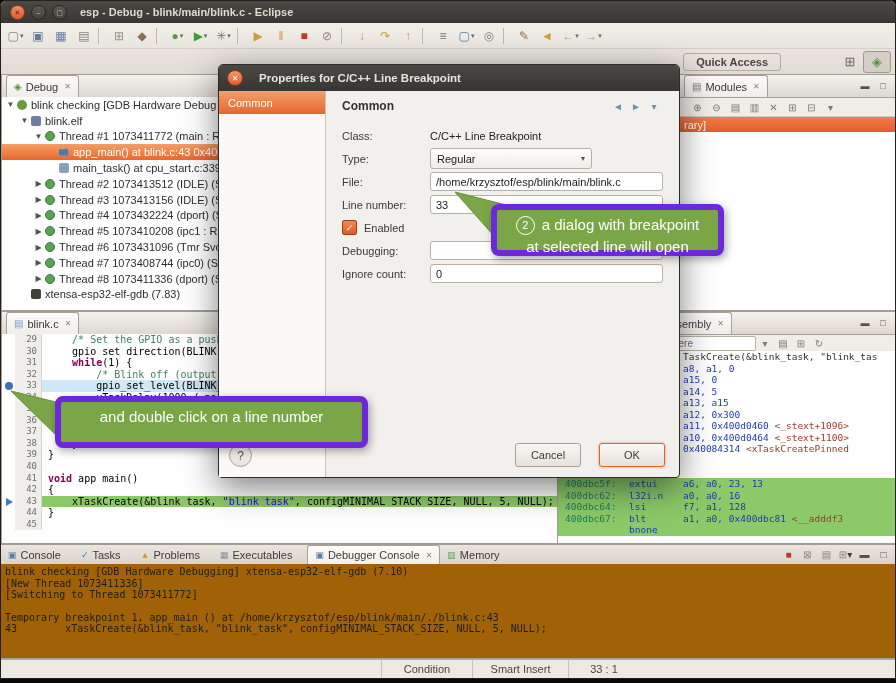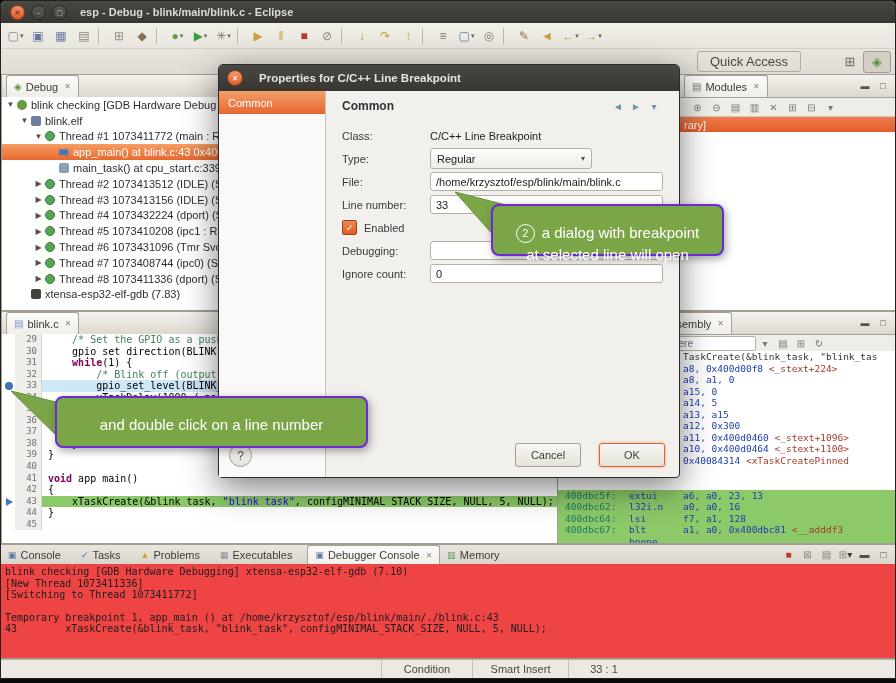--- a/index.html
+++ b/index.html
@@ -20,23 +20,23 @@
   
   :root{--accent_orange:#E8632F;--callout_green:#7AA647;--curline:#8CC968;--selline:#CFE8F7;--toolbar_bg:#EDEAE4;}
   .toolbar{position:absolute;left:0;top:22px;right:0;height:51px;
            background:linear-gradient(#f2efe9,#e0dcd4);border-bottom:1px solid #a8a195;}
   .trow1{display:flex;align-items:center;height:25px;padding-left:3px;border-bottom:1px solid #d6d1c8;}
   .icon-cell{width:23px;height:21px;display:flex;align-items:center;justify-content:center;
              font-size:12px;flex:none;border-radius:3px;}
   .icon-cell .dd{font-size:7px;color:#6b675f;margin-left:1px;}
   .icon-cell.sep{width:7px;height:16px;border-left:1px solid #bdb7ac;border-radius:0;margin:0 2px;}
   .trow2{display:flex;align-items:center;height:25px;justify-content:flex-end;padding-right:4px;}
-  .quick-access{font-family:"Liberation Sans",sans-serif;font-size:13px;color:#4a463f;
+  .quick-access{font-family:"Liberation Sans",sans-serif;font-size:11px;color:#4a463f;
                 background:transparent;border:1px solid #b3ab9e;border-radius:3px;
-                padding:2px 12px;margin-right:36px;}
+                padding:2px 12px;margin-right:56px;font-weight:bold;}
   .persp{display:flex;align-items:center;}
   .picon{width:26px;height:20px;display:flex;align-items:center;justify-content:center;font-size:13px;border-radius:3px;}
   .picon.active{background:#d4cfc5;border:1px solid #a29a8c;}
 
   
   .panel{position:absolute;background:#fff;border:1px solid #a39d92;box-sizing:border-box;}
   .phead{height:22px;background:linear-gradient(#f4f2ee,#ddd8cf);border-bottom:1px solid #a8a195;
          display:flex;align-items:center;font-size:11px;color:#3a3a3a;}
   .tab{display:inline-flex;align-items:center;height:21px;padding:0 7px;white-space:nowrap;}
   .tab.active{background:linear-gradient(#fcfbf9,#f0eee9);border:1px solid #a8a195;border-bottom:none;
@@ -107,21 +107,21 @@
   
   #console-panel{left:0;top:543px;width:896px;height:115px;border-left:none;border-right:none;}
   .ctabs{height:19px;background:linear-gradient(#eae6df,#d9d4cb);border-bottom:1px solid #a8a195;
          display:flex;align-items:center;font-size:11px;color:#3f3c37;}
   .ctab{display:inline-flex;align-items:center;height:18px;padding:0 7px;white-space:nowrap;}
   .ctab.active{background:linear-gradient(#fcfbf9,#f2f0ec);border:1px solid #a8a195;border-bottom:none;
                border-radius:3px 3px 0 0;margin-left:2px;}
   .ctabicon{font-size:9px;margin-right:4px;}
   .ctools{margin-left:auto;display:flex;align-items:center;padding-right:4px;}
   .ctool{width:19px;text-align:center;font-size:10px;}
-  .conbody{position:absolute;left:0;top:19px;right:0;bottom:0;background:#ef4444;overflow:hidden;padding:2px 0 0 4px;}
+  .conbody{position:absolute;left:0;top:19px;right:0;bottom:0;background:#a16207;overflow:hidden;padding:2px 0 0 4px;}
   .conhead{font-family:"DejaVu Sans Mono",monospace;font-size:10px;color:#1d1d1d;height:12px;}
   .conline{font-family:"DejaVu Sans Mono",monospace;font-size:10px;color:#1d1d1d;height:11.3px;white-space:pre;}
 
   
   .statusbar{position:absolute;left:0;top:658px;right:0;height:18px;background:#ece9e3;
              border-top:1px solid #b5aea2;display:flex;align-items:center;font-size:11px;color:#4a463f;}
   .sseg{height:100%;display:flex;align-items:center;justify-content:center;border-left:1px solid #c6c1b8;}
   .sseg.sp{width:380px;border-left:none;}
   .sseg.s1{width:90px;}.sseg.s2{width:95px;}.sseg.s3{width:70px;}
 
@@ -158,22 +158,22 @@
   .dbuttons{position:absolute;right:14px;bottom:10px;display:flex;align-items:flex-end;}
   .gbtn{min-width:66px;height:24px;font-size:11px;color:#3f3c37;border:1px solid #a89f93;border-radius:3px;
         background:linear-gradient(#f8f7f5,#e6e2db);margin-left:18px;font-family:"Liberation Sans",sans-serif;}
   .gbtn.ok{border-color:#d9662f;box-shadow:0 0 3px rgba(232,99,47,.6);}
   .help-btn{position:absolute;left:10px;bottom:10px;width:21px;height:21px;border-radius:50%;
             border:1px solid #a89f93;background:linear-gradient(#f8f7f5,#e6e2db);color:#55524c;
             font-size:12px;display:flex;align-items:center;justify-content:center;}
 
   
   .arrows{position:absolute;left:0;top:0;z-index:90;pointer-events:none;}
-  .callout{position:absolute;background:var(--callout_green);border:2px solid #6d28d9;border-radius:8px;
-           color:#fff;text-align:center;font-size:15px;line-height:1.45;padding:16px 8px;
+  .callout{position:absolute;background:var(--callout_green);border:6px solid #6d28d9;border-radius:8px;
+           color:#fff;text-align:center;font-size:15px;line-height:1.45;padding:4px 8px;
            box-shadow:2px 3px 8px rgba(0,0,0,.35);z-index:100;box-sizing:border-box;}
   #callout1{left:55px;top:396px;width:313px;height:52px;}
   #callout2{left:491px;top:204px;width:233px;height:52px;}
   .badge{display:inline-block;width:17px;height:17px;line-height:16px;border:1px solid #fff;
          border-radius:50%;font-size:11px;margin-right:7px;vertical-align:1px;text-align:center;}
 </style>
 </head>
 <body>
 
 <div class="stage">
@@ -611,26 +611,20 @@
       </div>
       <div class="asmarea">
 
           <div class="ar src">
             <span class="aaddr"></span>
             <span class="amnem"></span>
             <span class="aops">TaskCreate(&amp;blink_task, "blink_tas</span>
             <span class="asym"></span>
           </div>
 
-          <div class="ar">
-            <span class="aaddr"></span>
-            <span class="amnem"></span>
-            <span class="aops">a8, 0x400d00f8 </span>
-            <span class="asym">&lt;_stext+224&gt;</span>
-          </div>
 
           <div class="ar">
             <span class="aaddr"></span>
             <span class="amnem"></span>
             <span class="aops">a8, a1, 0</span>
             <span class="asym"></span>
           </div>
 
           <div class="ar">
             <span class="aaddr"></span>

